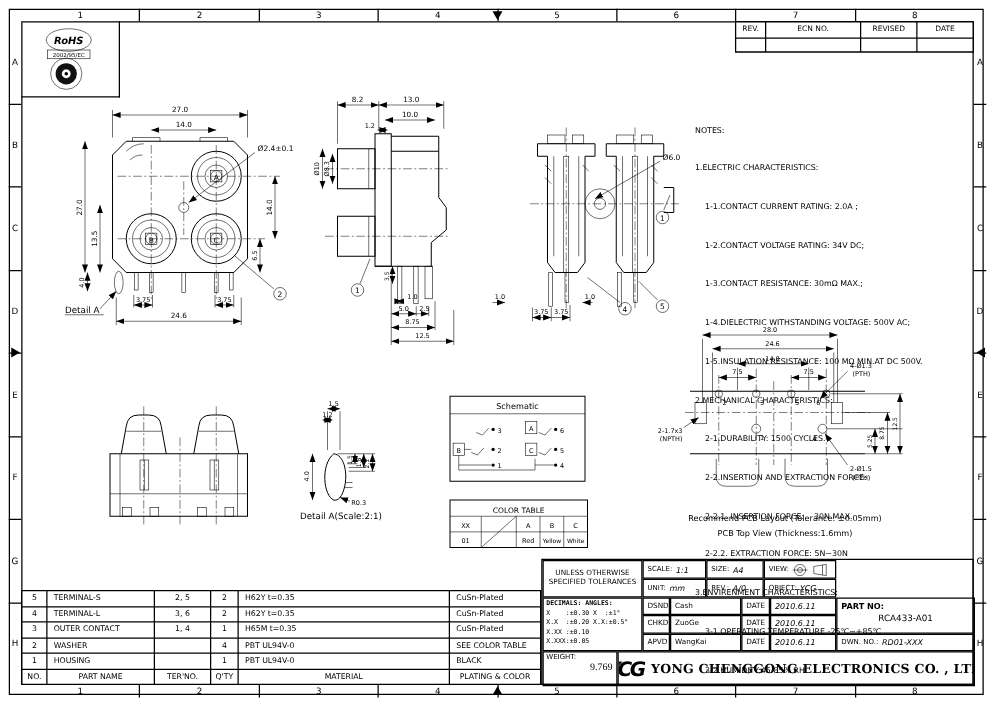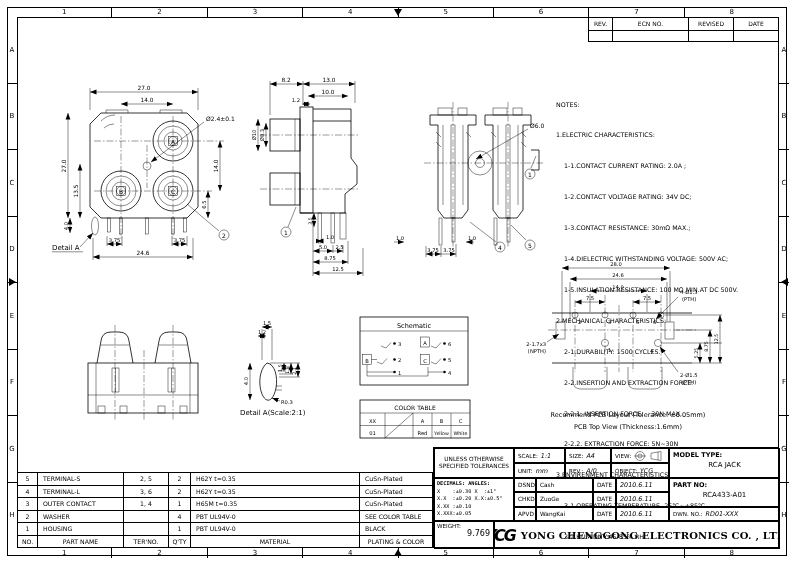--- a/index.html
+++ b/index.html
@@ -93,20 +93,32 @@
       <span>E</span>
       <span>F</span>
       <span>G</span>
       <span>H</span>
   </div>
   <div class="cmark top"></div>
   <div class="cmark bottom"></div>
   <div class="cmark left"></div>
   <div class="cmark right"></div>
 
+  <div class="rohs-box">
+    <svg width="78" height="60">
+      <ellipse cx="38" cy="15" rx="18" ry="9" class="thin"></ellipse>
+      <text x="38" y="18" class="mid" style="font-size:8px;font-weight:bold;font-style:italic">RoHS</text>
+      <rect x="21" y="23" width="34" height="7" class="thin"></rect>
+      <text x="38" y="28.4" class="mid" style="font-size:4.4px">2002/95/EC</text>
+      <circle cx="36" cy="42" r="12.5" class="thin"></circle>
+      <circle cx="36" cy="42" r="8.5" fill="#111"></circle>
+      <circle cx="36" cy="42" r="3.8" fill="#fff" stroke="#000" stroke-width=".5"></circle>
+      <circle cx="36" cy="42" r="1.4" fill="#000"></circle>
+    </svg>
+  </div>
 
   <div class="rev-table">
     <div>REV.</div>
     <div>ECN NO.</div>
     <div>REVISED</div>
     <div>DATE</div>
     <div></div>
     <div></div>
     <div></div>
     <div></div>
@@ -523,21 +535,21 @@
     </div>
     <div class="tc" style="left:0;top:30px;width:80px;height:43px;">
       <div class="tolpre"><span class="bold">DECIMALS:</span> <span class="bold">ANGLES:</span>
 <span>X    :±0.30</span> <span>X  :±1°</span>
 <span>X.X  :±0.20</span> <span>X.X:±0.5°</span>
 <span>X.XX :±0.10</span>
 <span>X.XXX:±0.05</span></div>
     </div>
     <div class="tc" style="left:0;top:73px;width:60px;height:28px;">
       <div style="padding:1px 0 0 2px;" class="lab">WEIGHT:</div>
-      <div style="text-align:right;padding-right:3px;font-size:8px;">9.769</div>
+      <div style="text-align:right;padding-right:3px;font-size:8px;font-family:Liberation Serif, serif;">9.769</div>
     </div>
     <div class="tc company" style="left:60px;top:73px;width:286px;height:28px;">
       <span class="logo-text">YCG</span>
       <span class="company-name">YONG CHENGGONG ELECTRONICS CO. , LTD.</span>
     </div>
     <div class="tc inline" style="left:80px;top:0;width:51px;height:15px;">
       <span class="lab">SCALE:</span>
       <span class="val">1:1</span>
     </div>
     <div class="tc inline" style="left:131px;top:0;width:46px;height:15px;">
@@ -559,24 +571,20 @@
       <span class="val">mm</span>
     </div>
     <div class="tc inline" style="left:131px;top:15px;width:46px;height:15px;">
       <span class="lab">REV.:</span>
       <span class="val">A/0</span>
     </div>
     <div class="tc inline" style="left:177px;top:15px;width:58px;height:15px;">
       <span class="lab">OBJECT:</span>
       <span class="val">YCG</span>
     </div>
-    <div class="tc" style="left:235px;top:0;width:111px;height:30px;">
-      <div class="bold" style="padding:2px 0 0 3px;font-size:6.5px;">MODEL TYPE:</div>
-      <div style="text-align:center;font-size:7px;padding-top:2px;">RCA JACK</div>
-    </div>
     <div class="tc inline" style="left:80px;top:30px;width:22px;height:14.3px;">
         <span>DSND</span>
       </div>
     <div class="tc inline" style="left:102px;top:30px;width:57px;height:14.3px;">
         <span>Cash</span>
       </div>
     <div class="tc inline" style="left:159px;top:30px;width:23px;height:14.3px;">
         <span>DATE</span>
       </div>
     <div class="tc inline" style="left:182px;top:30px;width:53px;height:14.3px;">

